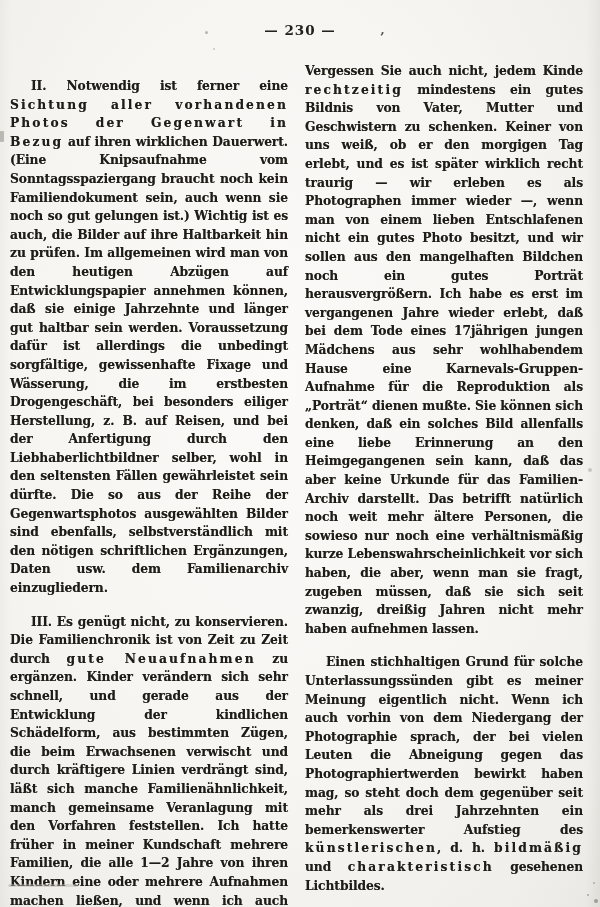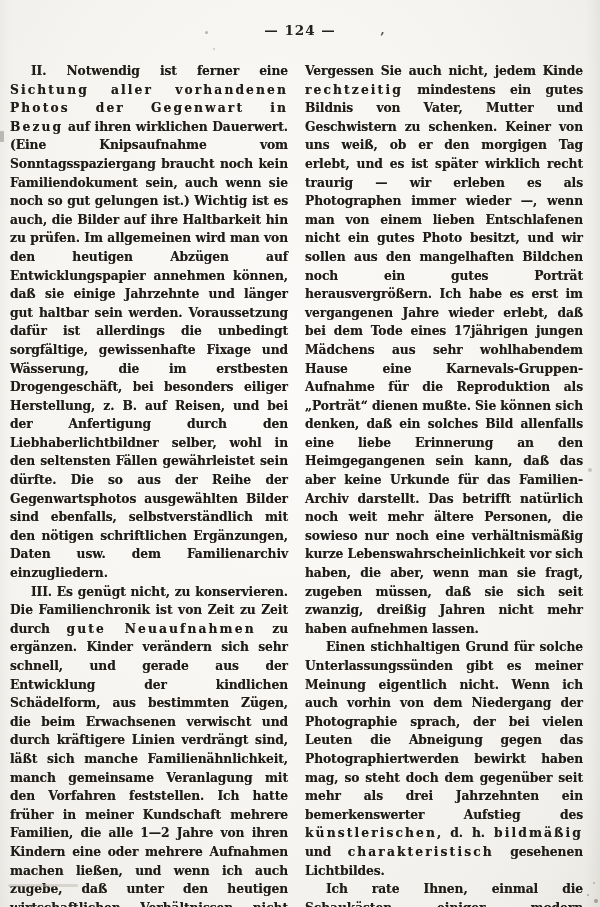--- a/index.html
+++ b/index.html
@@ -32,21 +32,21 @@
     width:278px;
     text-align:justify;
     font-size:12.3px;
     font-weight:bold;
     line-height:18.6px;
     letter-spacing:-0.1px;
     color:#201d18;
     text-shadow:0 0 .5px rgba(32,28,22,.55);
   }
   .col p{margin:0;}
-  .col p.indent{text-indent:1.7em;}
+  .col p.indent{text-indent:1.7em;margin-top:15px;}
   .sperr{letter-spacing:.17em;}
   
   .speck{position:absolute;pointer-events:none;}
   .comma-speck{
     left:380px;top:30px;
     font-size:13px;font-weight:bold;color:#3a362f;opacity:.85;
   }
   .dot-a{left:205px;top:31px;width:3px;height:3px;border-radius:50%;background:#8f8a80;opacity:.6;}
   .dot-b{left:213px;top:48px;width:2px;height:2px;border-radius:50%;background:#9a958b;opacity:.5;}
   .edge-dash{left:0;top:131px;width:4px;height:11px;background:#7d786e;opacity:.45;border-radius:1px;}
@@ -58,21 +58,21 @@
       -8px -6px 0 -1px #7a7569, -2px -18px 0 -1px #857f73, -14px -26px 0 -2px #8f897c,
       -5px -38px 0 -2px #7a7569, -20px -10px 0 -2px #9a948a, -11px -48px 0 -2px #8f897c,
       -3px -57px 0 -2px #a09a8e, -26px -30px 0 -2px #a5a094, -17px -3px 0 -2px #857f73,
       -34px -8px 0 -2px #aaa69a, -7px -27px 0 -2px #9a948a, -24px -44px 0 -2px #a5a094;
   }
 </style>
 </head>
 <body>
 
 <div class="paper">
-  <div class="pagenum">— 124 —</div>
+  <div class="pagenum">— 230 —</div>
   <span class="speck comma-speck">’</span>
 
   <div class="cols">
     <div class="col" id="col-left">
         <p class="para indent"><span>II. Notwendig ist ferner eine </span><span class="sperr">Sichtung aller vorhandenen Photos der Gegenwart in Bezug</span><span> auf ihren wirklichen Dauerwert. (Eine Knipsaufnahme vom Sonntagsspaziergang braucht noch kein Familiendokument sein, auch wenn sie noch so gut gelungen ist.) Wichtig ist es auch, die Bilder auf ihre Haltbarkeit hin zu prüfen. Im allgemeinen wird man von den heutigen Abzügen auf Entwicklungspapier annehmen können, daß sie einige Jahrzehnte und länger gut haltbar sein werden. Voraussetzung dafür ist allerdings die unbedingt sorgfältige, gewissenhafte Fixage und Wässerung, die im erstbesten Drogengeschäft, bei besonders eiliger Herstellung, z. B. auf Reisen, und bei der Anfertigung durch den Liebhaberlichtbildner selber, wohl in den seltensten Fällen gewährleistet sein dürfte. Die so aus der Reihe der Gegenwartsphotos ausgewählten Bilder sind ebenfalls, selbstverständlich mit den nötigen schriftlichen Ergänzungen, Daten usw. dem Familienarchiv einzugliedern.</span></p>
         <p class="para indent"><span>III. Es genügt nicht, zu konservieren. Die Familienchronik ist von Zeit zu Zeit durch </span><span class="sperr">gute Neuaufnahmen</span><span> zu ergänzen. Kinder verändern sich sehr schnell, und gerade aus der Entwicklung der kindlichen Schädelform, aus bestimmten Zügen, die beim Erwachsenen verwischt und durch kräftigere Linien verdrängt sind, läßt sich manche Familienähnlichkeit, manch gemeinsame Veranlagung mit den Vorfahren feststellen. Ich hatte früher in meiner Kundschaft mehrere Familien, die alle 1—2 Jahre von ihren Kindern eine oder mehrere Aufnahmen machen ließen, und wenn ich auch zugebe, daß unter den heutigen wirtschaftlichen Verhältnissen nicht jeder dazu in der Lage ist, so ist damit doch die Richtung gezeigt, in der man </span></p>
       </div>
     <div class="col" id="col-right">
         <p class="para"><span>Vergessen Sie auch nicht, jedem Kinde </span><span class="sperr">rechtzeitig</span><span> mindestens ein gutes Bildnis von Vater, Mutter und Geschwistern zu schenken. Keiner von uns weiß, ob er den morgigen Tag erlebt, und es ist später wirklich recht traurig — wir erleben es als Photographen immer wieder —, wenn man von einem lieben Entschlafenen nicht ein gutes Photo besitzt, und wir sollen aus den mangelhaften Bildchen noch ein gutes Porträt herausvergrößern. Ich habe es erst im vergangenen Jahre wieder erlebt, daß bei dem Tode eines 17jährigen jungen Mädchens aus sehr wohlhabendem Hause eine Karnevals-Gruppen-Aufnahme für die Reproduktion als „Porträt“ dienen mußte. Sie können sich denken, daß ein solches Bild allenfalls eine liebe Erinnerung an den Heimgegangenen sein kann, daß das aber keine Urkunde für das Familien-Archiv darstellt. Das betrifft natürlich noch weit mehr ältere Personen, die sowieso nur noch eine verhältnismäßig kurze Lebenswahrscheinlichkeit vor sich haben, die aber, wenn man sie fragt, zugeben müssen, daß sie sich seit zwanzig, dreißig Jahren nicht mehr haben aufnehmen lassen.</span></p>
         <p class="para indent"><span>Einen stichhaltigen Grund für solche Unterlassungssünden gibt es meiner Meinung eigentlich nicht. Wenn ich auch vorhin von dem Niedergang der Photographie sprach, der bei vielen Leuten die Abneigung gegen das Photographiertwerden bewirkt haben mag, so steht doch dem gegenüber seit mehr als drei Jahrzehnten ein bemerkenswerter Aufstieg des </span><span class="sperr">künstlerischen</span><span>, d. h. </span><span class="sperr">bildmäßig</span><span> und </span><span class="sperr">charakteristisch</span><span> gesehenen Lichtbildes.</span></p>

